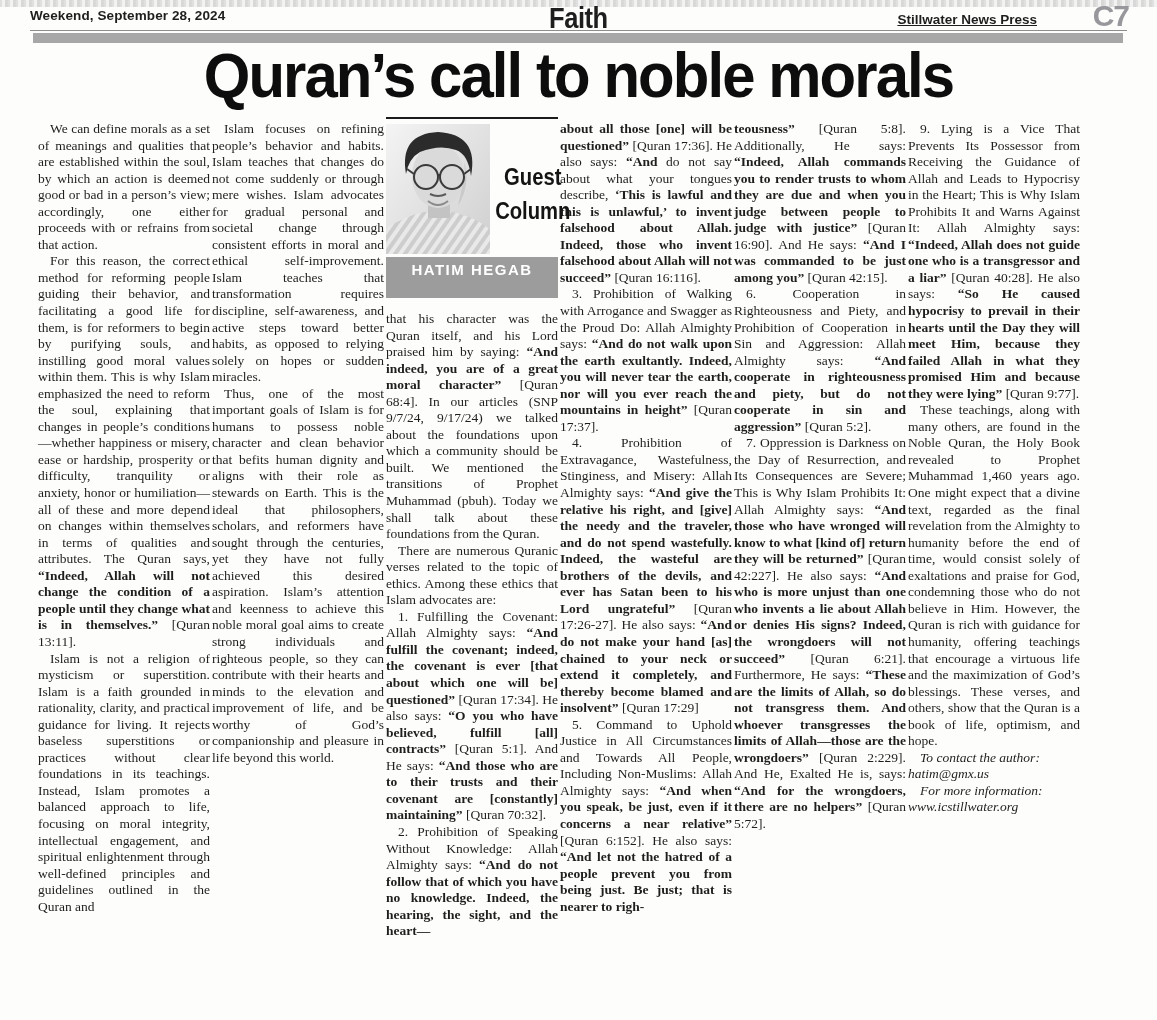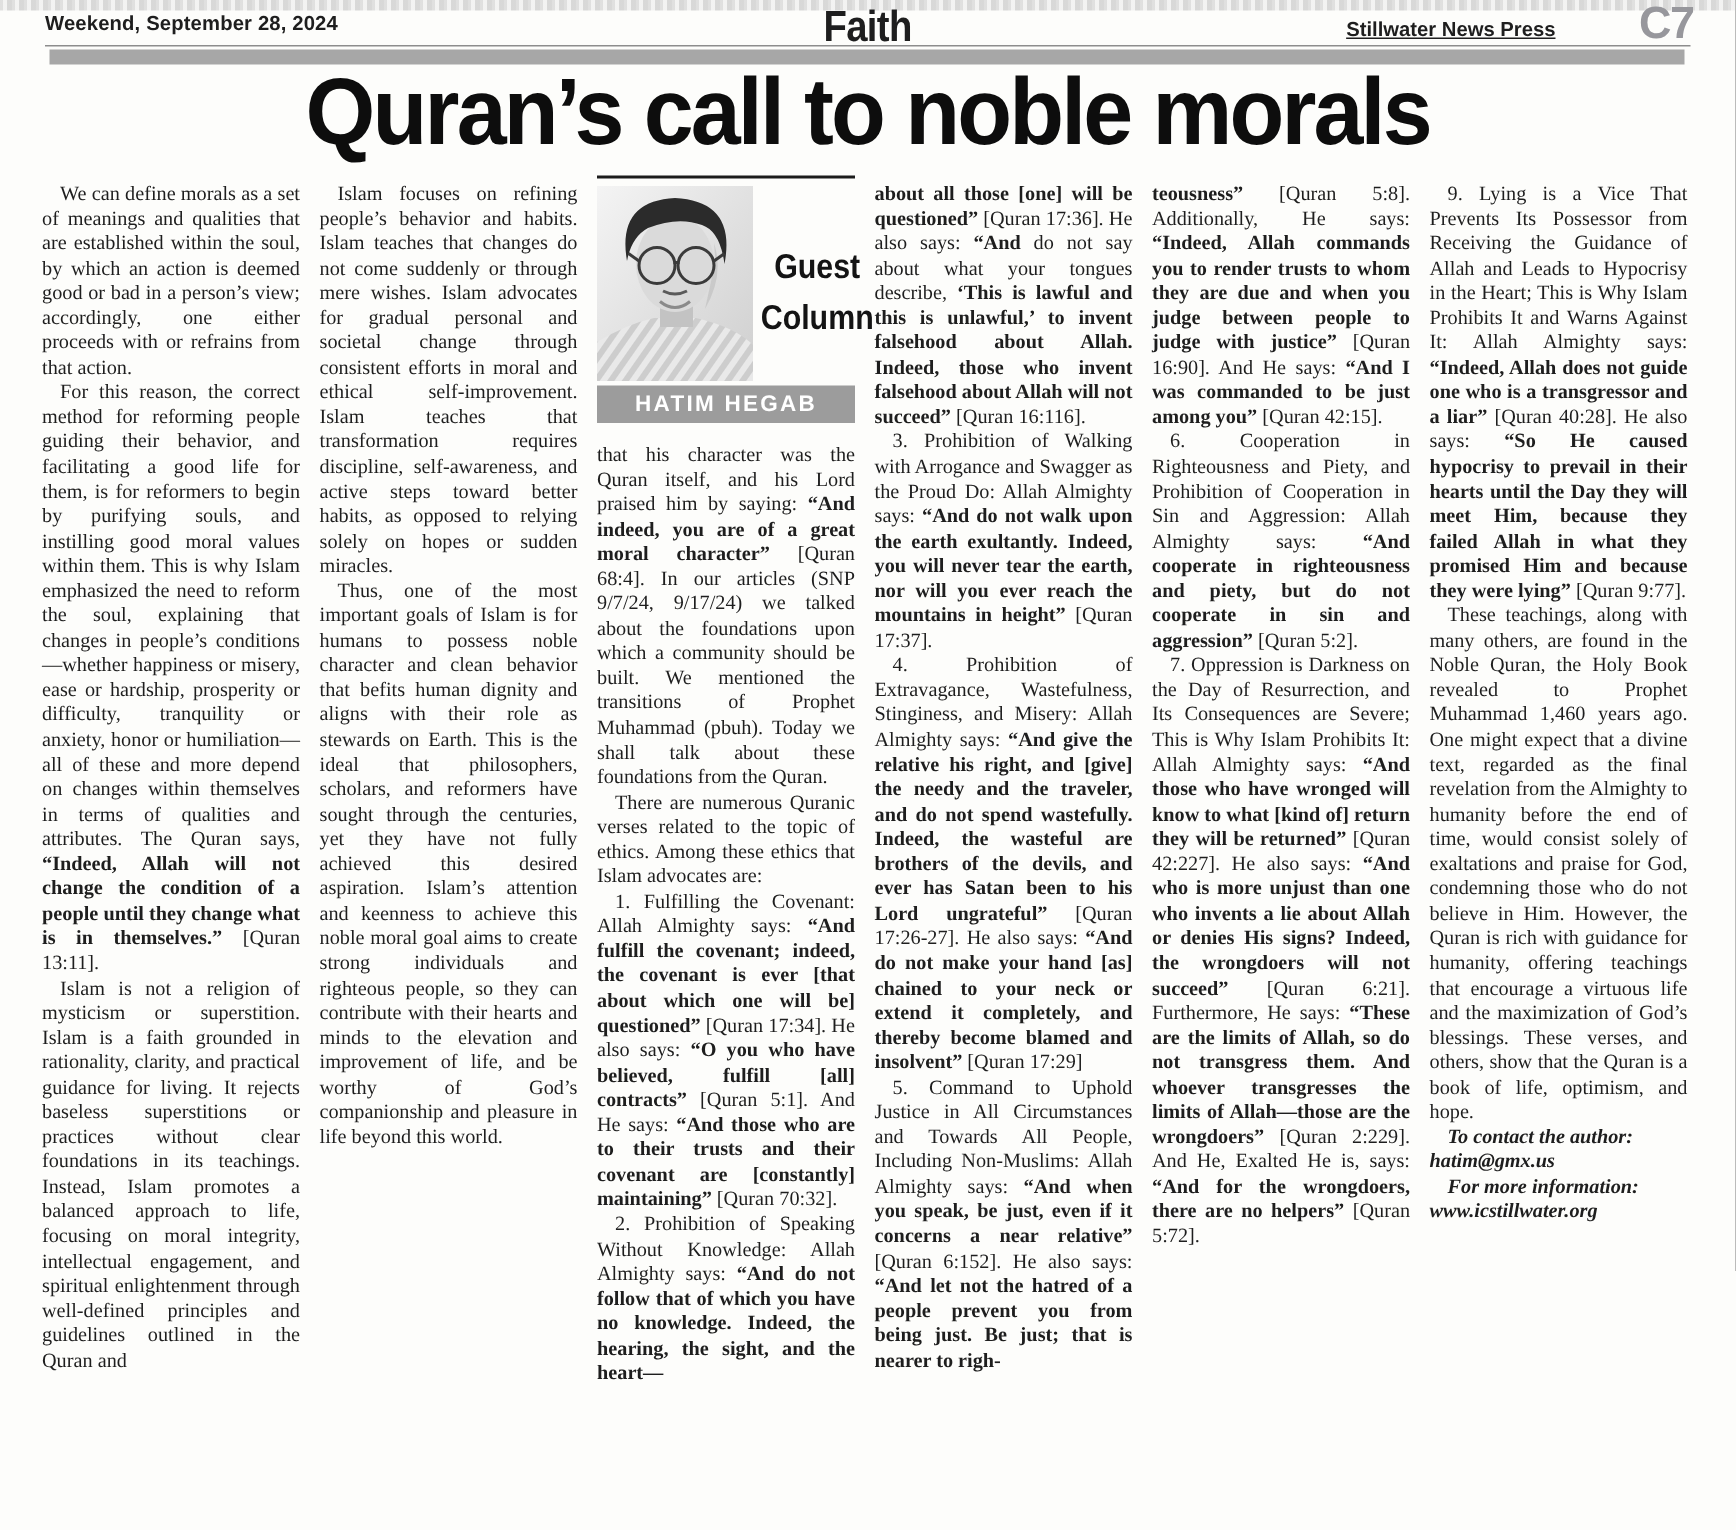--- a/index.html
+++ b/index.html
@@ -25,33 +25,33 @@
   .m-section{position:absolute;left:0;right:0;top:4px;text-align:center;}
   .m-section .cond{display:inline-block;font:800 29px/1 "Liberation Sans",sans-serif;transform:scaleX(.88);letter-spacing:-.5px;}
   .m-paper{position:absolute;right:120px;top:12px;font:700 13.5px "Liberation Sans",sans-serif;text-decoration:underline;}
   .m-pageno{position:absolute;right:28px;top:1px;font:800 30px/1 "Liberation Sans",sans-serif;color:var(--pageno);letter-spacing:-1px;}
   .rule-thin{position:absolute;left:30px;right:30px;top:30px;height:1px;background:#8d8d8d;}
   .bar{position:absolute;left:33px;right:34px;top:33px;height:10px;background:var(--bar);}
   
   .headline{position:absolute;left:0;right:0;top:42px;margin:0;text-align:center;font-weight:800;}
   .headline .cond{display:inline-block;font:800 63px/1.05 "Liberation Sans",sans-serif;letter-spacing:-2px;transform:scaleX(.95);color:#0d0d0d;}
   
-  .columns{position:absolute;left:28px;top:121px;width:1101px;display:flex;gap:13px;}
+  .columns{position:absolute;left:38px;top:121px;width:1101px;display:flex;gap:2px;}
   .col{width:172px;font-size:13.5px;line-height:16.55px;text-align:justify;}
   .col p{margin:0;}
   .col p.in{text-indent:12px;}
   .r-b{font-weight:700;}
-  .r-i{font-style:italic;font-weight:bold;}
+  .r-i{font-style:italic;}
   
   .guest-box{margin-top:-4px;margin-bottom:13px;}
   .guest-rule{height:2px;background:#1c1c1c;margin-bottom:5px;}
   .guest-row{display:flex;}
   .photo{width:104px;height:130px;flex:none;display:block;}
   .guest-label{flex:1;text-align:center;padding-top:36px;font:700 23px/34px "Liberation Sans",sans-serif;transform:scaleX(.88);color:#141414;}
-  .caption{margin-top:3px;height:25px;background:var(--capbar);color:#fff;text-align:center;
+  .caption{margin-top:3px;height:41px;background:var(--capbar);color:#fff;text-align:center;
            font:600 15px/25px "Liberation Sans",sans-serif;letter-spacing:1.5px;}
 </style>
 </head>
 <body>
 
 <div class="page">
 
   <div class="texture"></div>
 
   <div class="m-date">Weekend, September 28, 2024</div>

